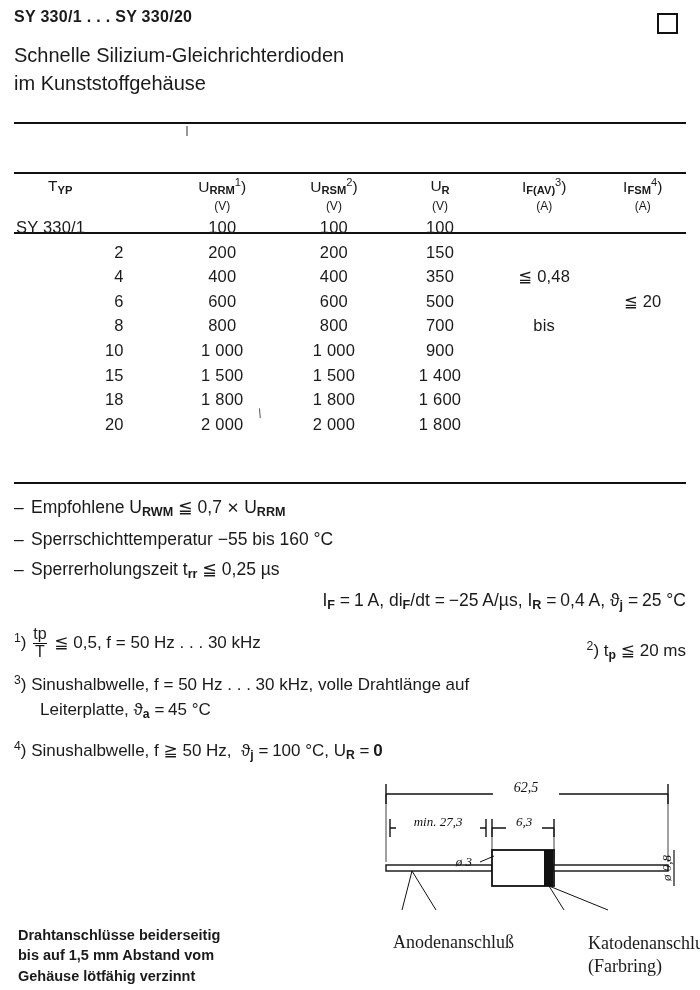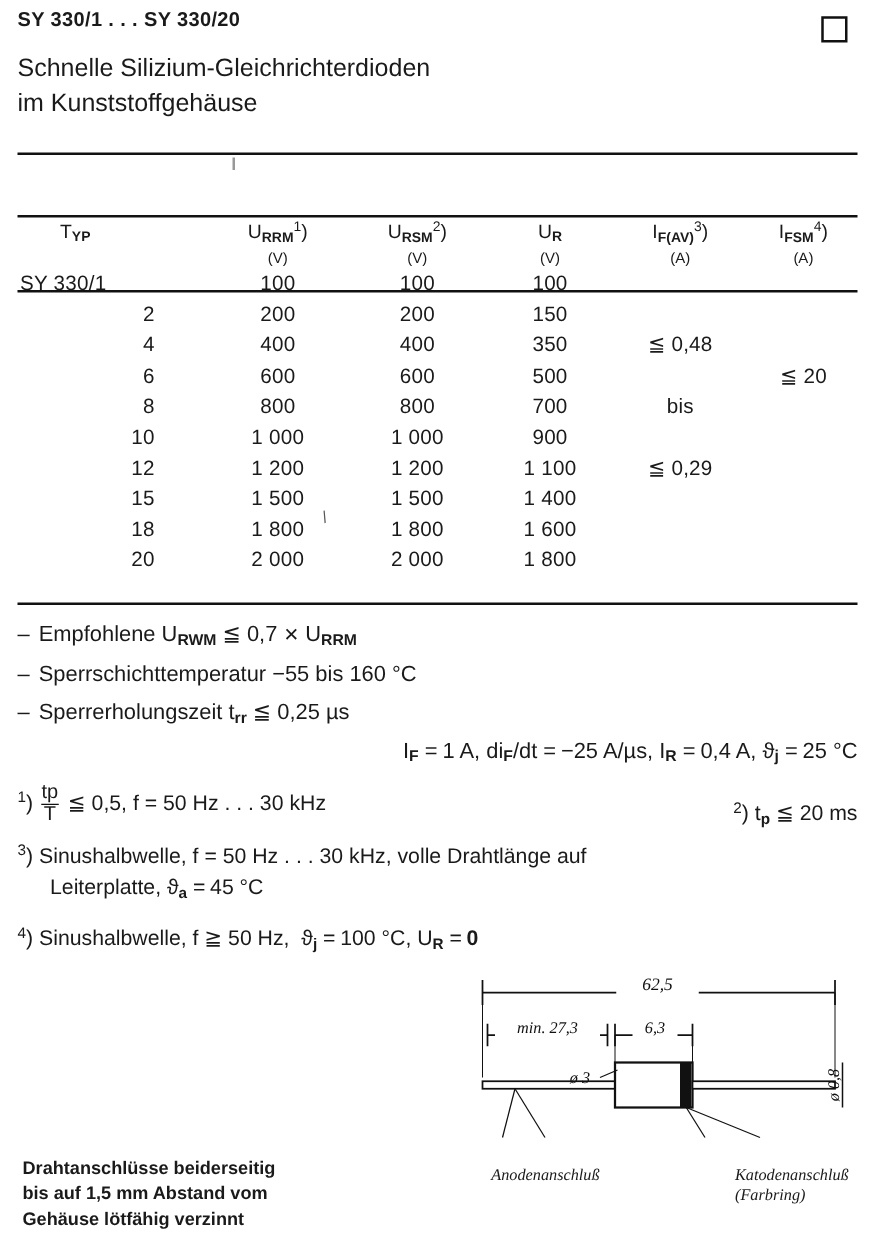--- a/index.html
+++ b/index.html
@@ -200,22 +200,21 @@
     left: 18px;
     top: 925px;
     width: 300px;
     font-size: 14.5px;
     font-weight: bold;
     line-height: 1.4;
   }
   .lead-lbl {
     position: absolute;
     font-family: "Liberation Serif", serif;
-    font-style: italic;
-    font-size: 13px;
+    font-size: 18px;
   }
   .lbl-anode { left: 393px; top: 932px; }
   .lbl-kat { left: 548px; top: 932px; line-height: 1.25; margin-left: 40px; }
 </style>
 </head>
 <body>
 
 <div class="page">
 
   <div class="title-row">
@@ -303,28 +302,20 @@
         <td class="col-c">700</td>
         <td class="col-d">bis</td>
         <td class="col-e"></td>
       </tr>
       <tr>
         <td class="col-typ">10</td>
         <td class="col-a">1 000</td>
         <td class="col-b">1 000</td>
         <td class="col-c">900</td>
         <td class="col-d"></td>
-        <td class="col-e"></td>
-      </tr>
-      <tr>
-        <td class="col-typ">12</td>
-        <td class="col-a">1 200</td>
-        <td class="col-b">1 200</td>
-        <td class="col-c">1 100</td>
-        <td class="col-d">≦ 0,29</td>
         <td class="col-e"></td>
       </tr>
       <tr>
         <td class="col-typ">15</td>
         <td class="col-a">1 500</td>
         <td class="col-b">1 500</td>
         <td class="col-c">1 400</td>
         <td class="col-d"></td>
         <td class="col-e"></td>
       </tr>

